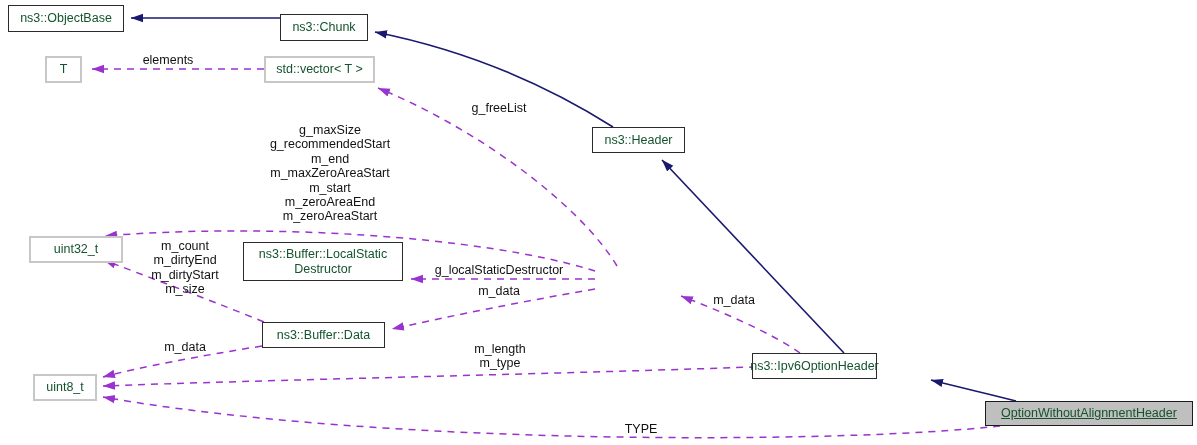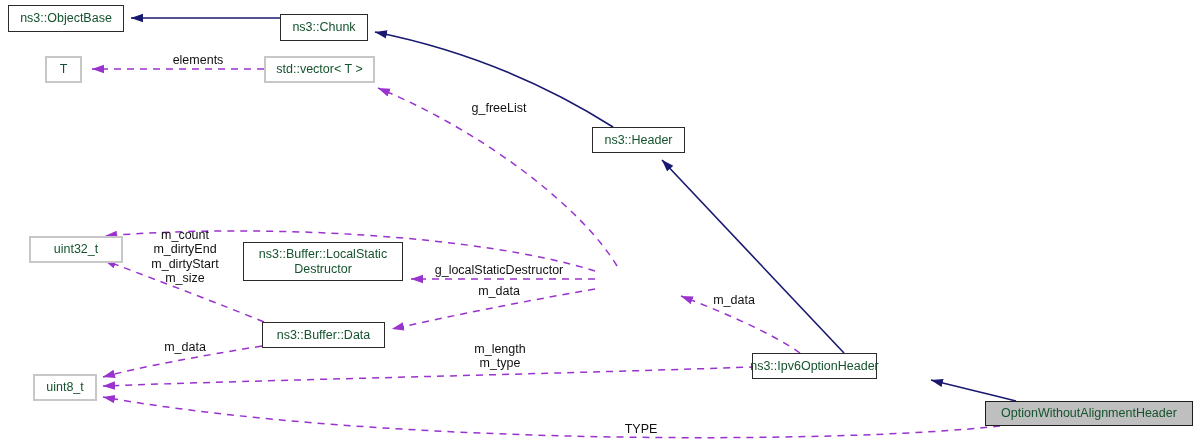--- a/index.html
+++ b/index.html
@@ -15,21 +15,21 @@
     position:absolute;
     display:flex;align-items:center;justify-content:center;
     background:#ffffff;
     border:1.6px solid #2b2b2b;
     box-sizing:border-box;
     font-size:12.5px;color:#14532d;
     text-align:center;line-height:15px;
     white-space:pre-line;
   }
   .node.gray{border:2px solid #c7c7c7;}
-  .node.selected{background:var(--selected-fill,#bfbfbf);border:1.8px solid #1c1c1c;}
+  .node.selected{background:var(--selected-fill,#bfbfbf);border:1.8px solid #1c1c1c;text-decoration:underline;}
   .edge-label{
     position:absolute;
     transform:translateX(-50%);
     font-size:12.5px;color:#111;
     line-height:14.4px;
     text-align:center;
     white-space:pre-line;
   }
 </style>
 </head>
@@ -85,26 +85,33 @@
 
 
   <div class="node" style="left:262px;top:322px;width:123px;height:26px">ns3::Buffer::Data</div>
 
   <div class="node gray" style="left:33px;top:374px;width:64px;height:27px">uint8_t</div>
 
   <div class="node" style="left:752px;top:353px;width:125px;height:26px">ns3::Ipv6OptionHeader</div>
 
   <div class="node selected" style="left:985px;top:401px;width:208px;height:25px">OptionWithoutAlignmentHeader</div>
 
-  <div class="edge-label" style="left:198px;top:53px">elements</div>
+  <div class="edge-label" style="left:168px;top:53px">elements</div>
 
   <div class="edge-label" style="left:499px;top:101px">g_freeList</div>
 
+  <div class="edge-label" style="left:330px;top:123px">g_maxSize
+g_recommendedStart
+m_end
+m_maxZeroAreaStart
+m_start
+m_zeroAreaEnd
+m_zeroAreaStart</div>
 
-  <div class="edge-label" style="left:185px;top:228px">m_count
+  <div class="edge-label" style="left:185px;top:239px">m_count
 m_dirtyEnd
 m_dirtyStart
 m_size</div>
 
   <div class="edge-label" style="left:499px;top:263px">g_localStaticDestructor</div>
 
   <div class="edge-label" style="left:499px;top:284px">m_data</div>
 
   <div class="edge-label" style="left:734px;top:293px">m_data</div>
 

